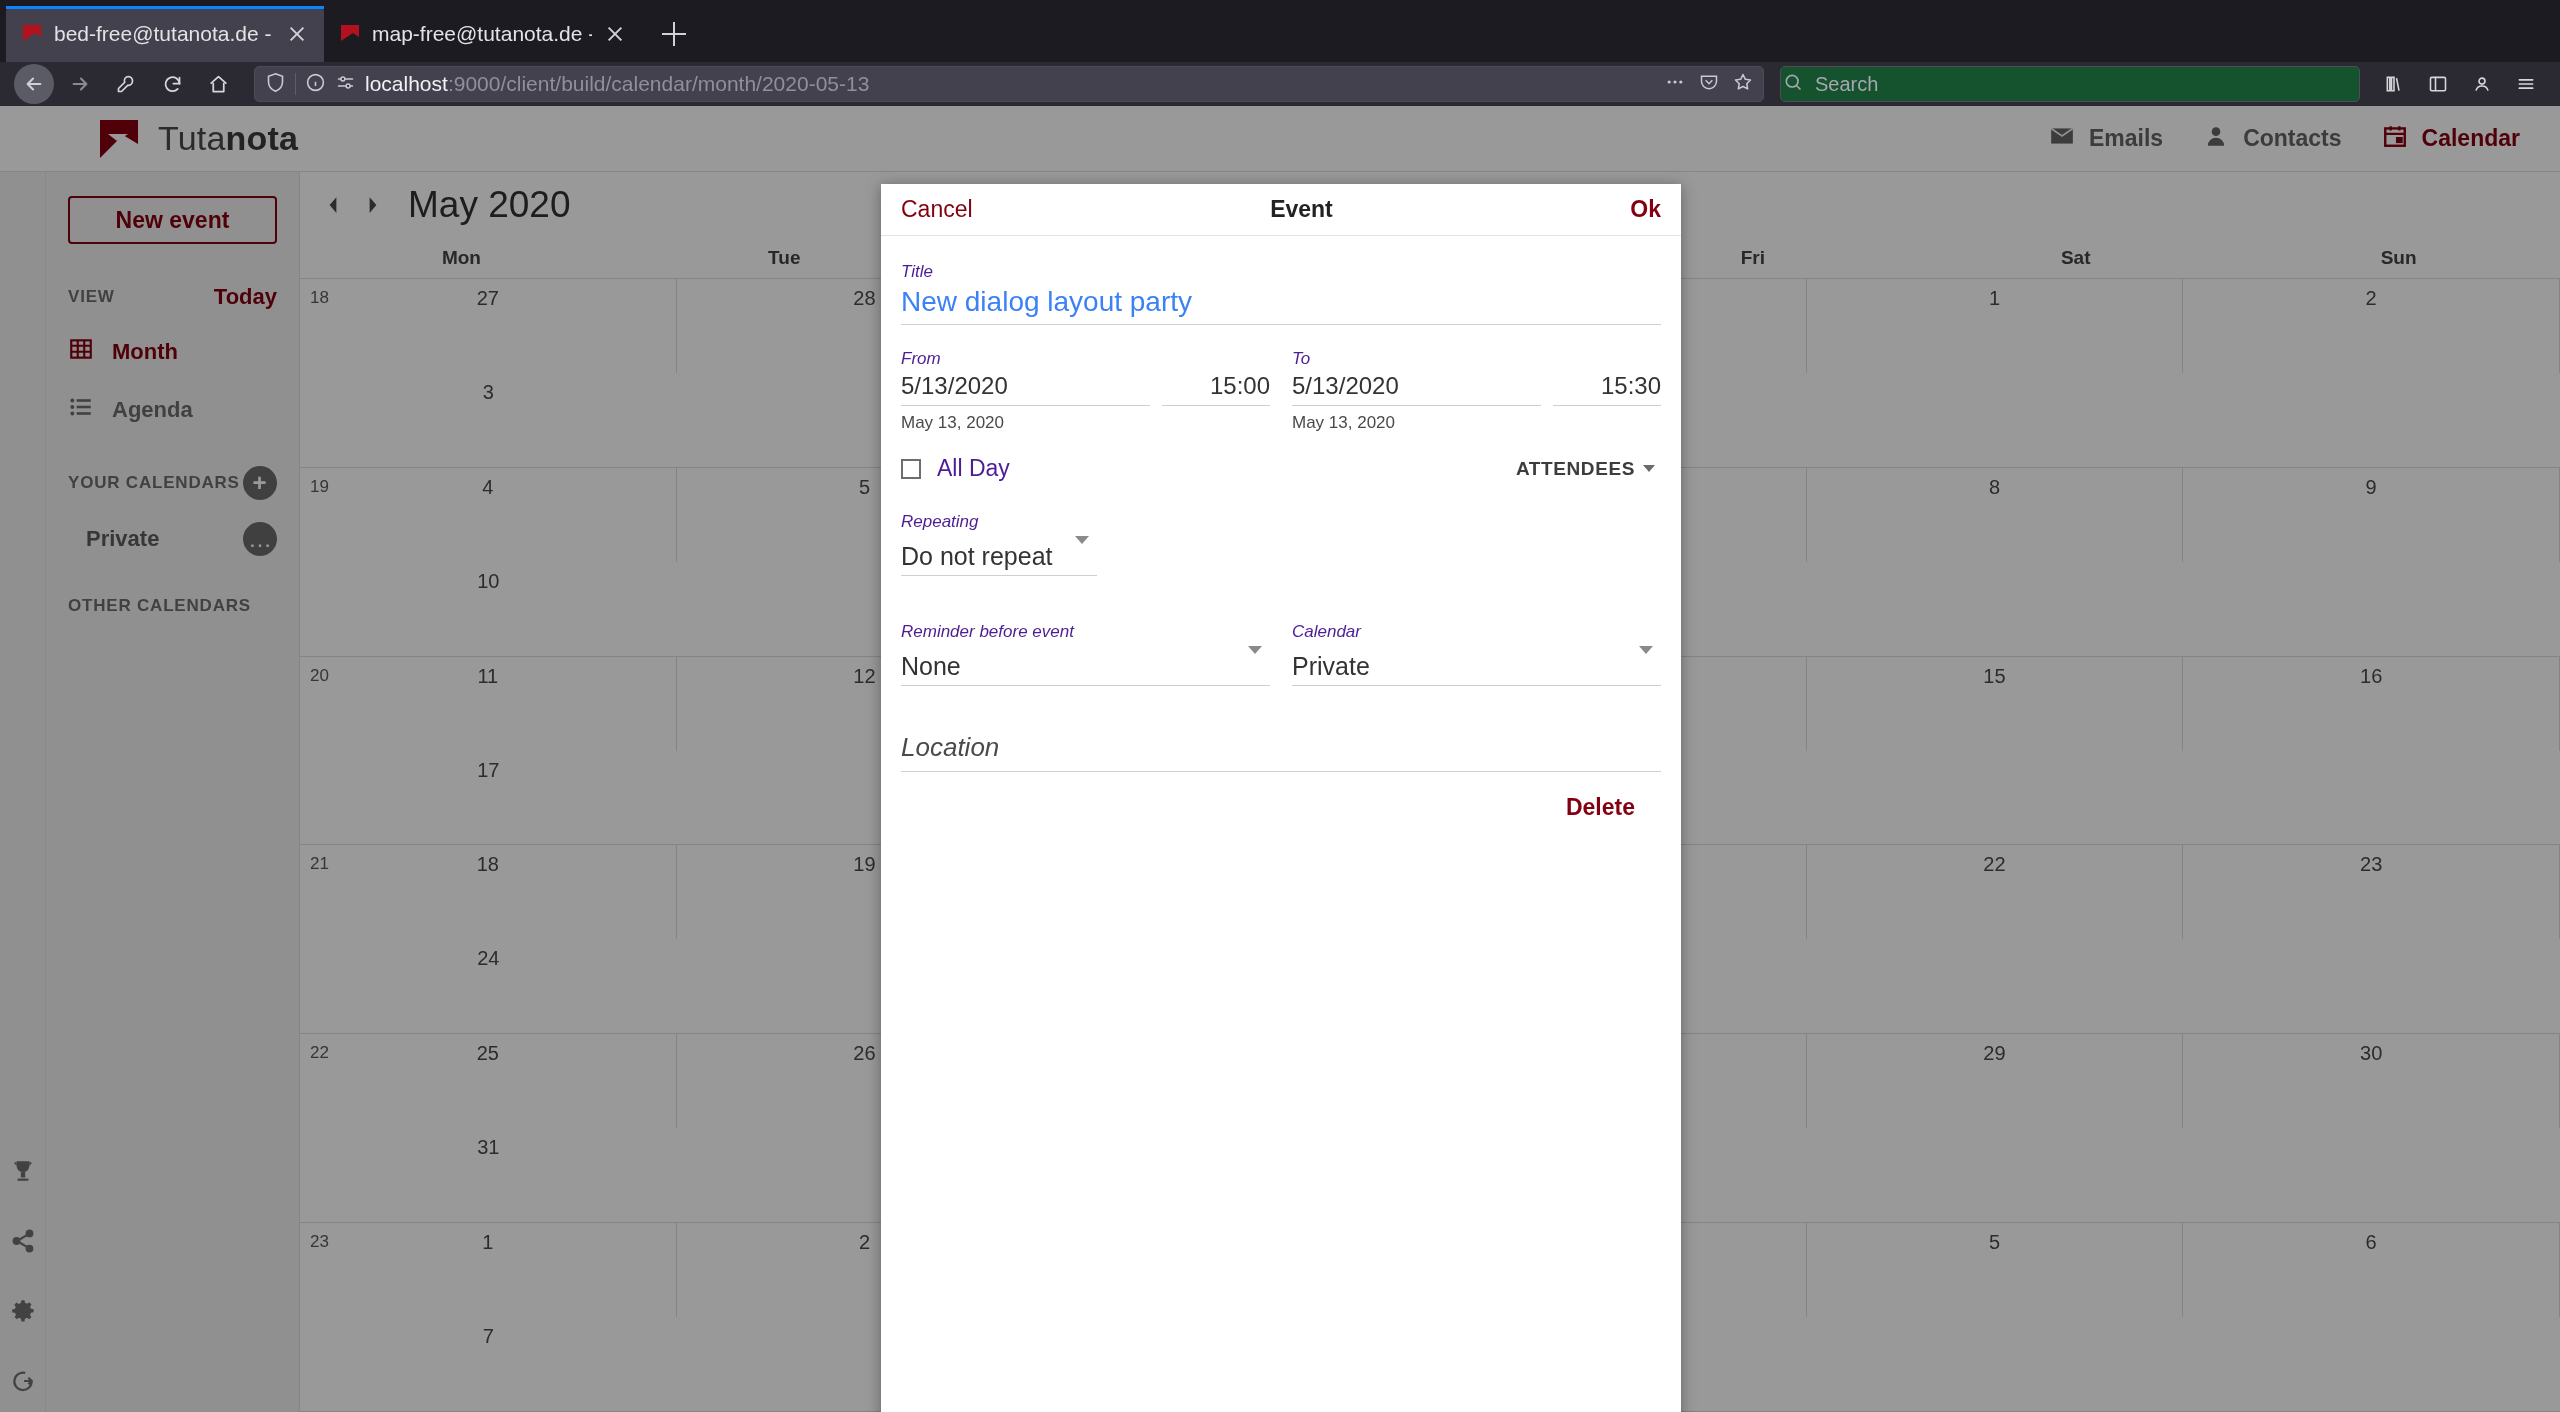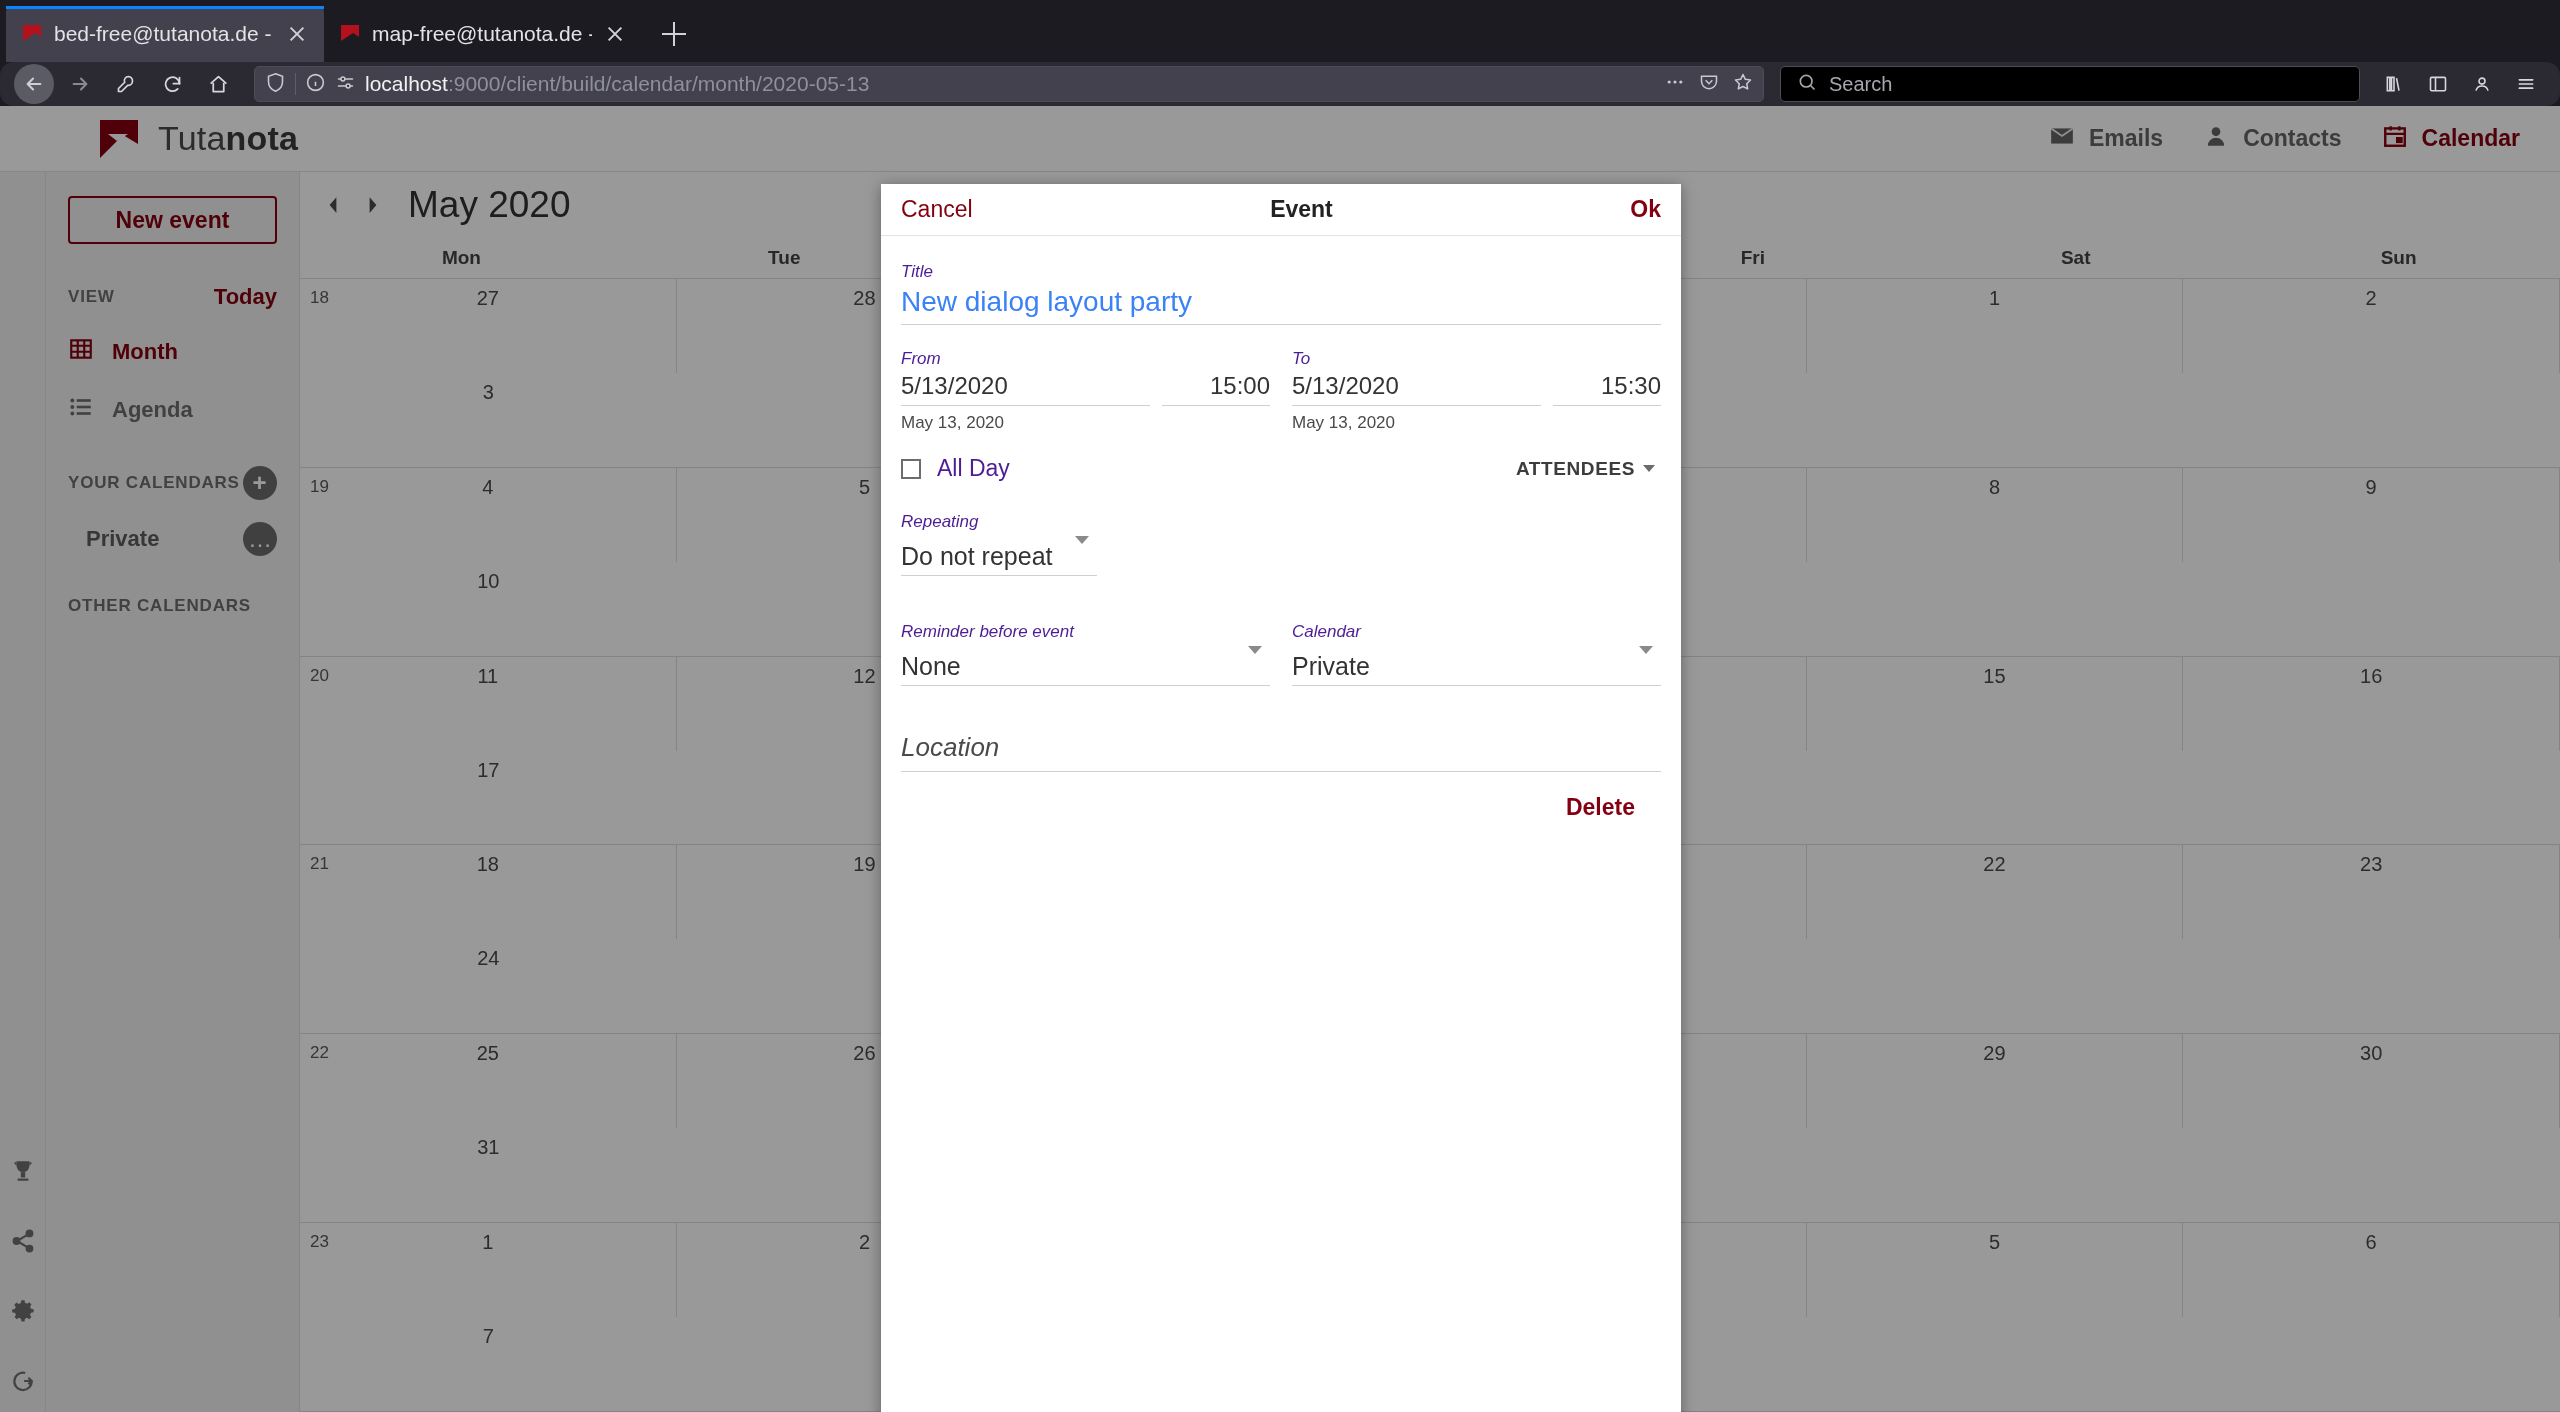--- a/index.html
+++ b/index.html
@@ -47,42 +47,42 @@
     position: relative;
   }
   .newtab::before, .newtab::after {
     content:""; position:absolute; background:#d2d2d6;
   }
   .newtab::before { left:10px; top:21px; width:24px; height:2px; }
   .newtab::after  { left:21px; top:10px; width:2px; height:24px; }
 
   .navbar {
     height: 44px; background: #2b2a33; display: flex; align-items: center;
-    padding: 0 14px; gap: 6px; border-radius: 14px;
+    padding: 0 14px; gap: 6px;
   }
   .navbtn {
     width: 40px; height: 40px; border-radius: 50%;
     display: flex; align-items: center; justify-content: center;
     color: #d6d6db; flex: 0 0 40px;
   }
   .navbtn.back { background:#5b5b66; color:#cfcfd4; }
   .navbtn svg { display:block; }
 
   .urlbar {
     flex: 1 1 auto; height: 36px; background: #42414d; border-radius: 5px;
     display: flex; align-items: center; padding: 0 10px; gap: 9px;
     margin: 0 10px; border: 1px solid #4d4c57;
   }
   .urlbar .sep { width:1px; height:22px; background:#5e5d68; }
   .url-text { font-size: 21px; color: #8f8f9d; white-space: nowrap; }
   .url-text b { color: #f1f1f4; font-weight: 400; }
 
   .searchbar {
-    width: 580px; height: 36px; background: #000000; border-radius: 5px;
-    display: flex; align-items: center; padding: 0 16px; gap: 12px;
+    width: 580px; height: 36px; background: #14532d; border-radius: 5px;
+    display: flex; align-items: center; padding: 0 2px; gap: 12px;
     border: 1px solid #4d4c57;
   }
   .searchbar .ph { font-size: 20px; color: #a6a6b0; }
   .nav-right { display: flex; align-items: center; gap: 4px; margin-left: 8px; }
 
   
   .app {
     position: absolute; left:0; top: 106px; width: 2560px; height: 1306px;
     background: #fff;
   }

